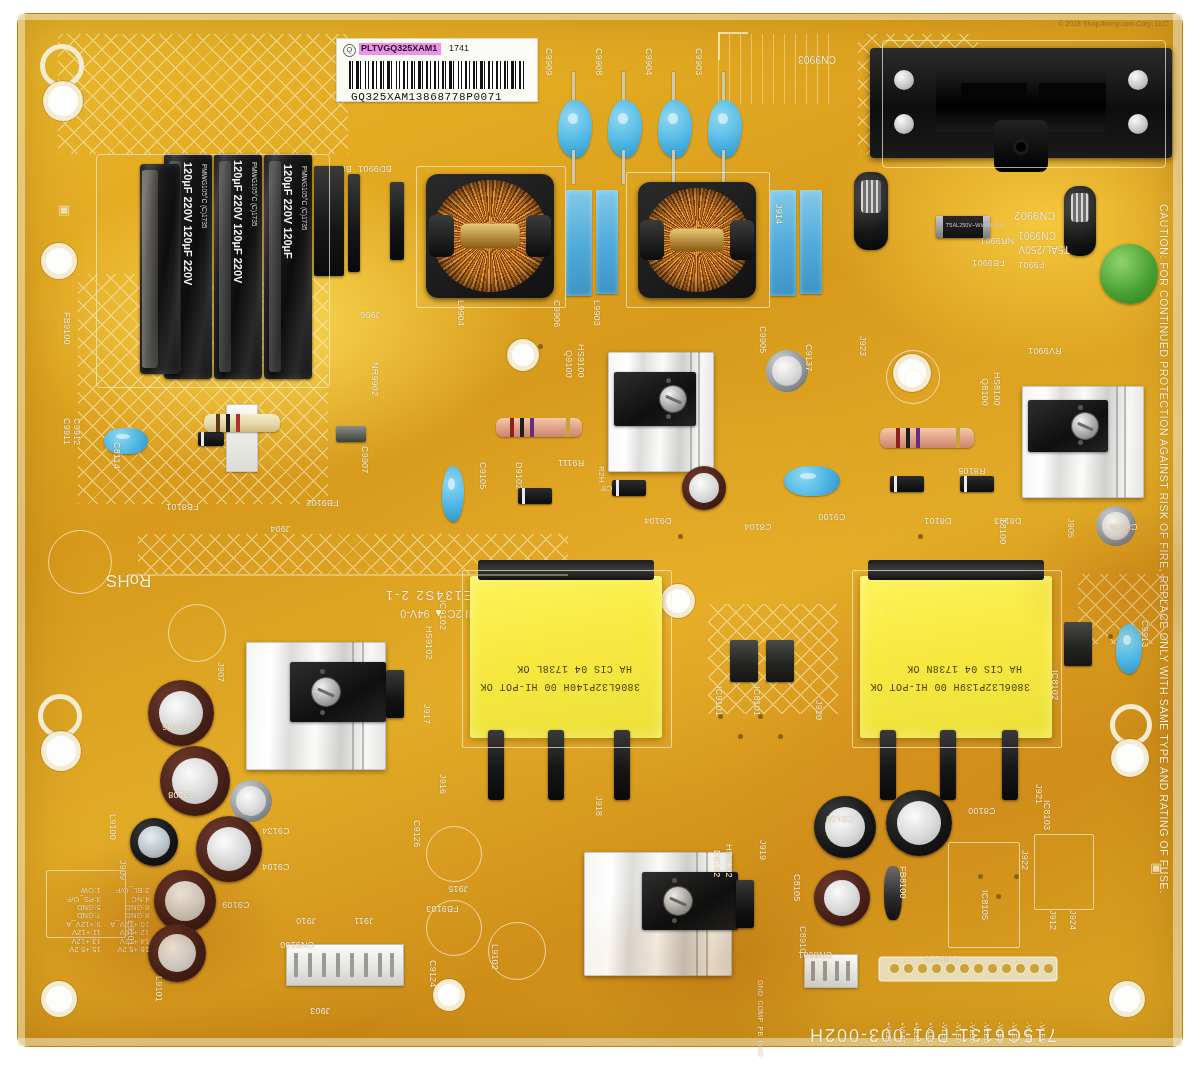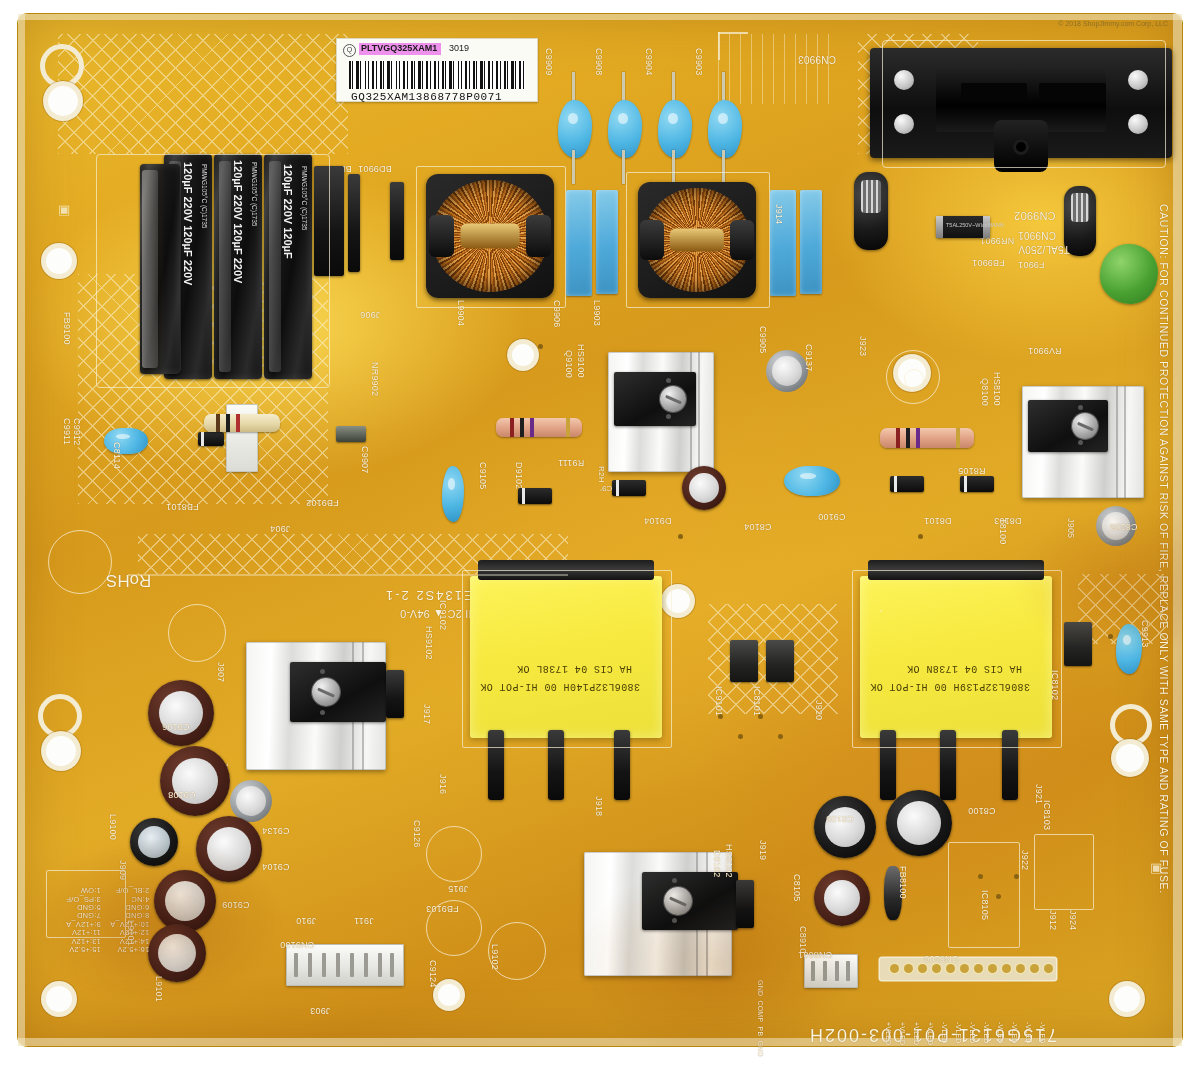--- a/index.html
+++ b/index.html
@@ -250,21 +250,21 @@
     <div class="mhole" style="left:1096px;top:972px;width:26px;height:26px;"></div>
     <div class="mhole" style="left:420px;top:970px;width:22px;height:22px;"></div>
     <div class="mhole" style="left:648px;top:575px;width:24px;height:24px;"></div>
     <div class="mhole" style="left:880px;top:345px;width:28px;height:28px;"></div>
     <div class="mhole" style="left:494px;top:330px;width:22px;height:22px;"></div>
 
     <div class="sticker" style="left:318px;top:24px;width:200px;height:62px;">
       <div class="qcircle" style="left:6px;top:5px;">Q</div>
       <div class="hl" style="left:22px;top:4px;width:82px;height:12px;"></div>
       <div class="txt" style="left:24px;top:4px;font-size:9px;font-weight:bold;">PLTVGQ325XAM1</div>
-      <div class="txt" style="left:112px;top:4px;font-size:9px;">3019</div>
+      <div class="txt" style="left:112px;top:4px;font-size:9px;">1741</div>
       <div class="barcode"></div>
       <div class="mono" style="position:absolute;left:14px;top:52px;font-size:11px;">GQ325XAM13868778P0071</div>
     </div>
 
     <div class="silk md rot270" style="left:1152px;top:190px;width:380px;letter-spacing:.6px;font-size:10.5px;">CAUTION: FOR CONTINUED PROTECTION AGAINST RISK OF FIRE, REPLACE ONLY WITH SAME TYPE AND RATING OF FUSE.</div>
 
     <div class="wm">© 2018 ShopJimmy.com Corp, LLC</div>
 
     <div class="circleO" style="left:30px;top:516px;width:62px;height:62px;"></div>
     <div class="silk rot180" style="left:88px;top:556px;font-size:17px;letter-spacing:0;">RoHS</div>

